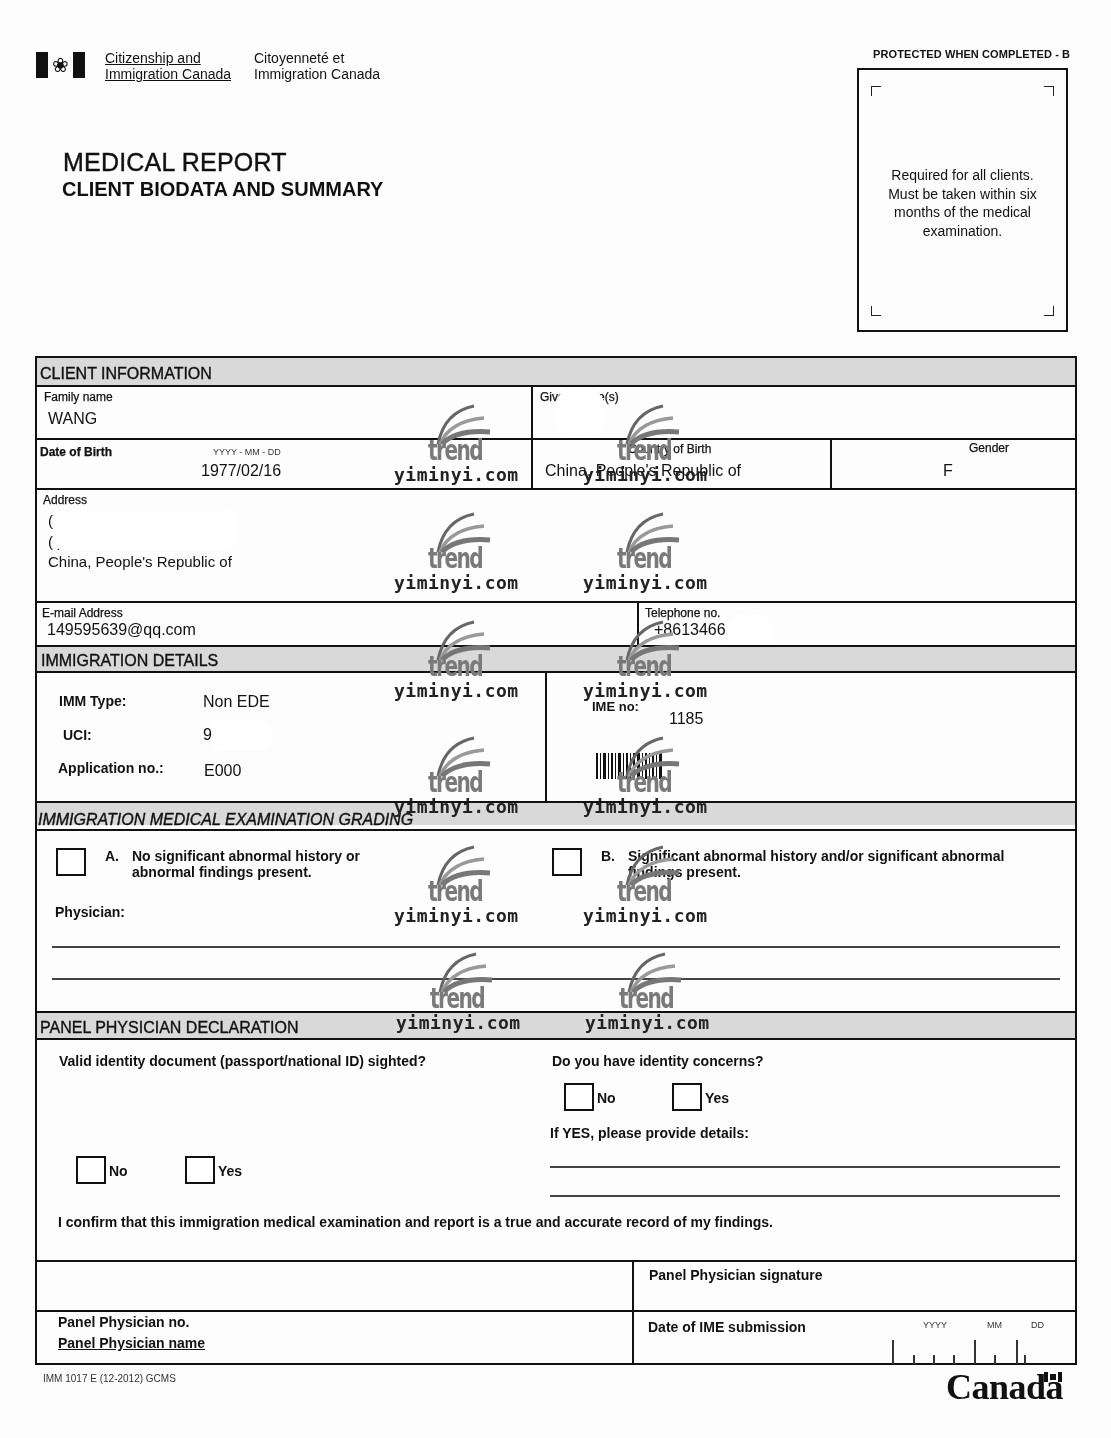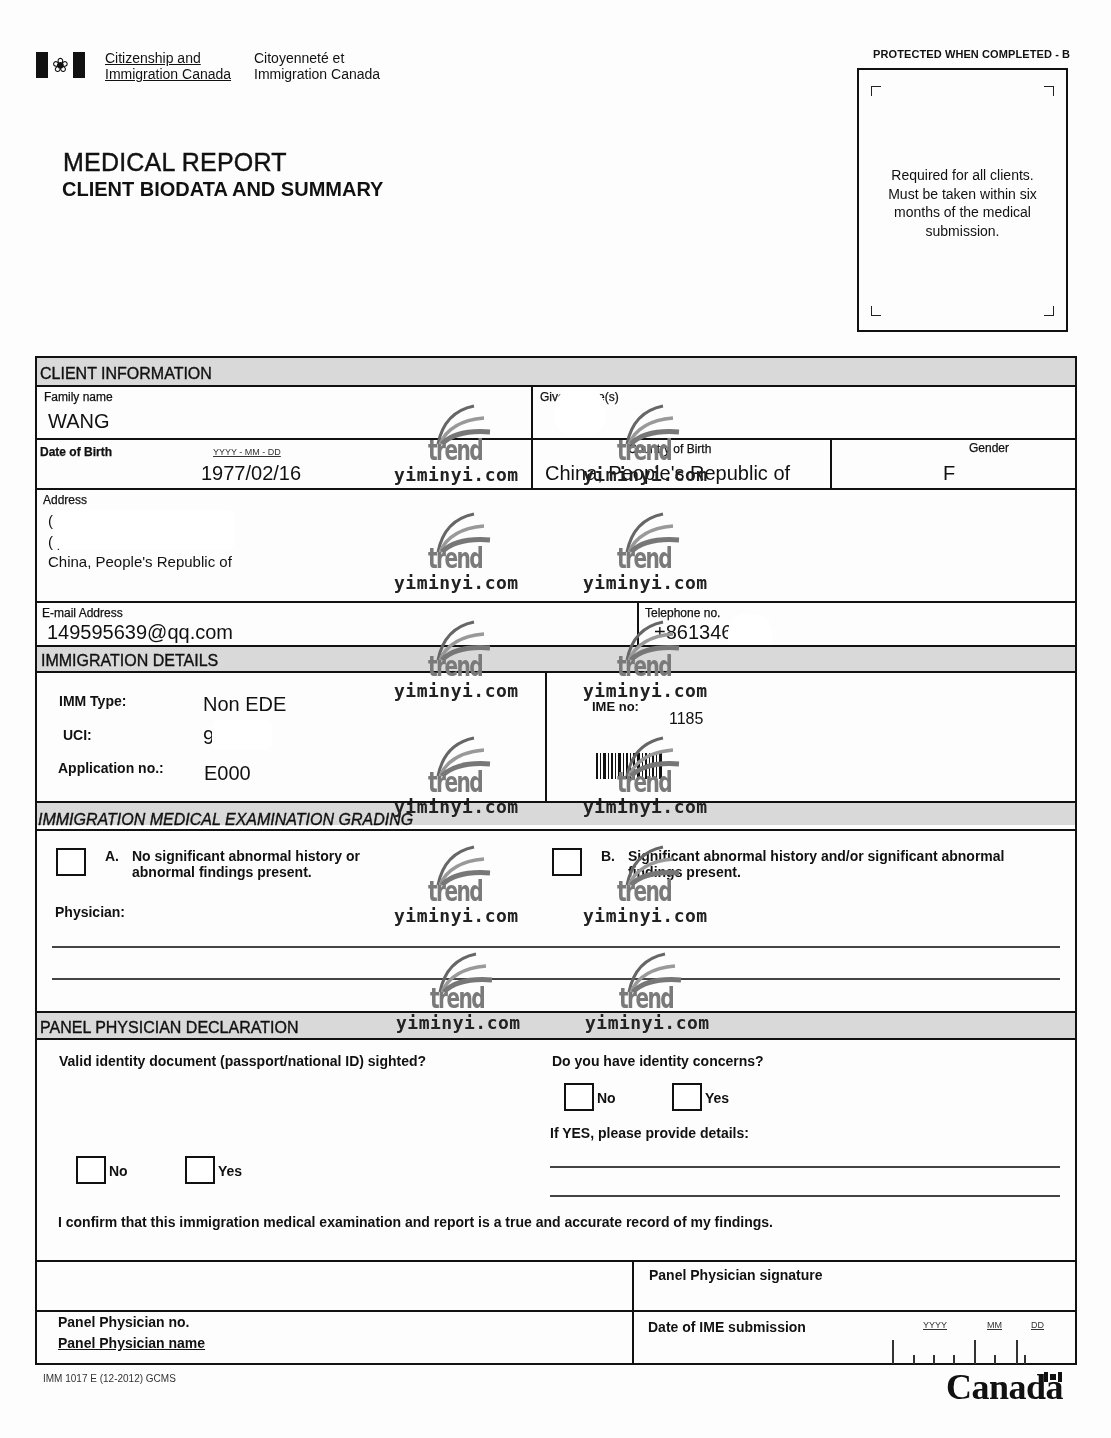--- a/index.html
+++ b/index.html
@@ -29,22 +29,22 @@
   .title-sub { left: 62px; top: 178px; font-size: 20px; font-weight: bold; }
 
   
   .form { left: 35px; top: 356px; width: 1042px; height: 1009px; border: 2px solid #111; }
   .hline { position:absolute; left: 35px; width: 1042px; height: 2px; background: #111; }
   .vline { position:absolute; width: 2px; background: #111; }
   .section-bar { position:absolute; left: 37px; width: 1038px; background: #d9d9d9; }
   .section-title { position:absolute; left: 3px; font-size: 16px; font-weight: normal; -webkit-text-stroke: 0.35px #111; white-space: nowrap; }
 
   .lbl { position:absolute; font-size: 12px; font-weight: normal; -webkit-text-stroke: 0.25px #111; white-space: nowrap; }
-  .lbl-small { position:absolute; font-size: 9px; color: #333; white-space: nowrap; text-decoration: underline; }
-  .val { position:absolute; font-size: 20px; white-space: nowrap; color: #111; }
+  .lbl-small { position:absolute; font-size: 9px; color: #333; white-space: nowrap; }
+  .val { position:absolute; font-size: 16px; white-space: nowrap; color: #111; }
   .bold-lbl { position:absolute; font-size: 14px; font-weight: bold; white-space: nowrap; }
 
   .redact { position:absolute; background: #fff; border-radius: 40%; }
 
   .checkbox { position:absolute; width: 30px; height: 28px; border: 2px solid #111; background: #fff; }
 
   .rule { position:absolute; height: 1.5px; background: #444; }
 
   .tick { position:absolute; width: 1.5px; background: #333; bottom: 0; }
 
@@ -82,21 +82,21 @@
 <div class="abs protected">PROTECTED WHEN COMPLETED -  B</div>
 <div class="abs photo-box">
   <div class="corner c-tl"></div>
   <div class="corner c-tr"></div>
   <div class="corner c-bl"></div>
   <div class="corner c-br"></div>
   <div class="photo-text">
     <div>Required for all clients.</div>
     <div>Must be taken within six</div>
     <div>months of the medical</div>
-    <div>submission.</div>
+    <div>examination.</div>
   </div>
 </div>
 
 <div class="abs title-main">MEDICAL REPORT</div>
 <div class="abs title-sub">CLIENT BIODATA AND SUMMARY</div>
 
 <div class="abs form"></div>
 
 <div class="section-bar" style="top:358px;height:27px;">
   <div class="section-title" style="top:7px;">CLIENT INFORMATION</div>

